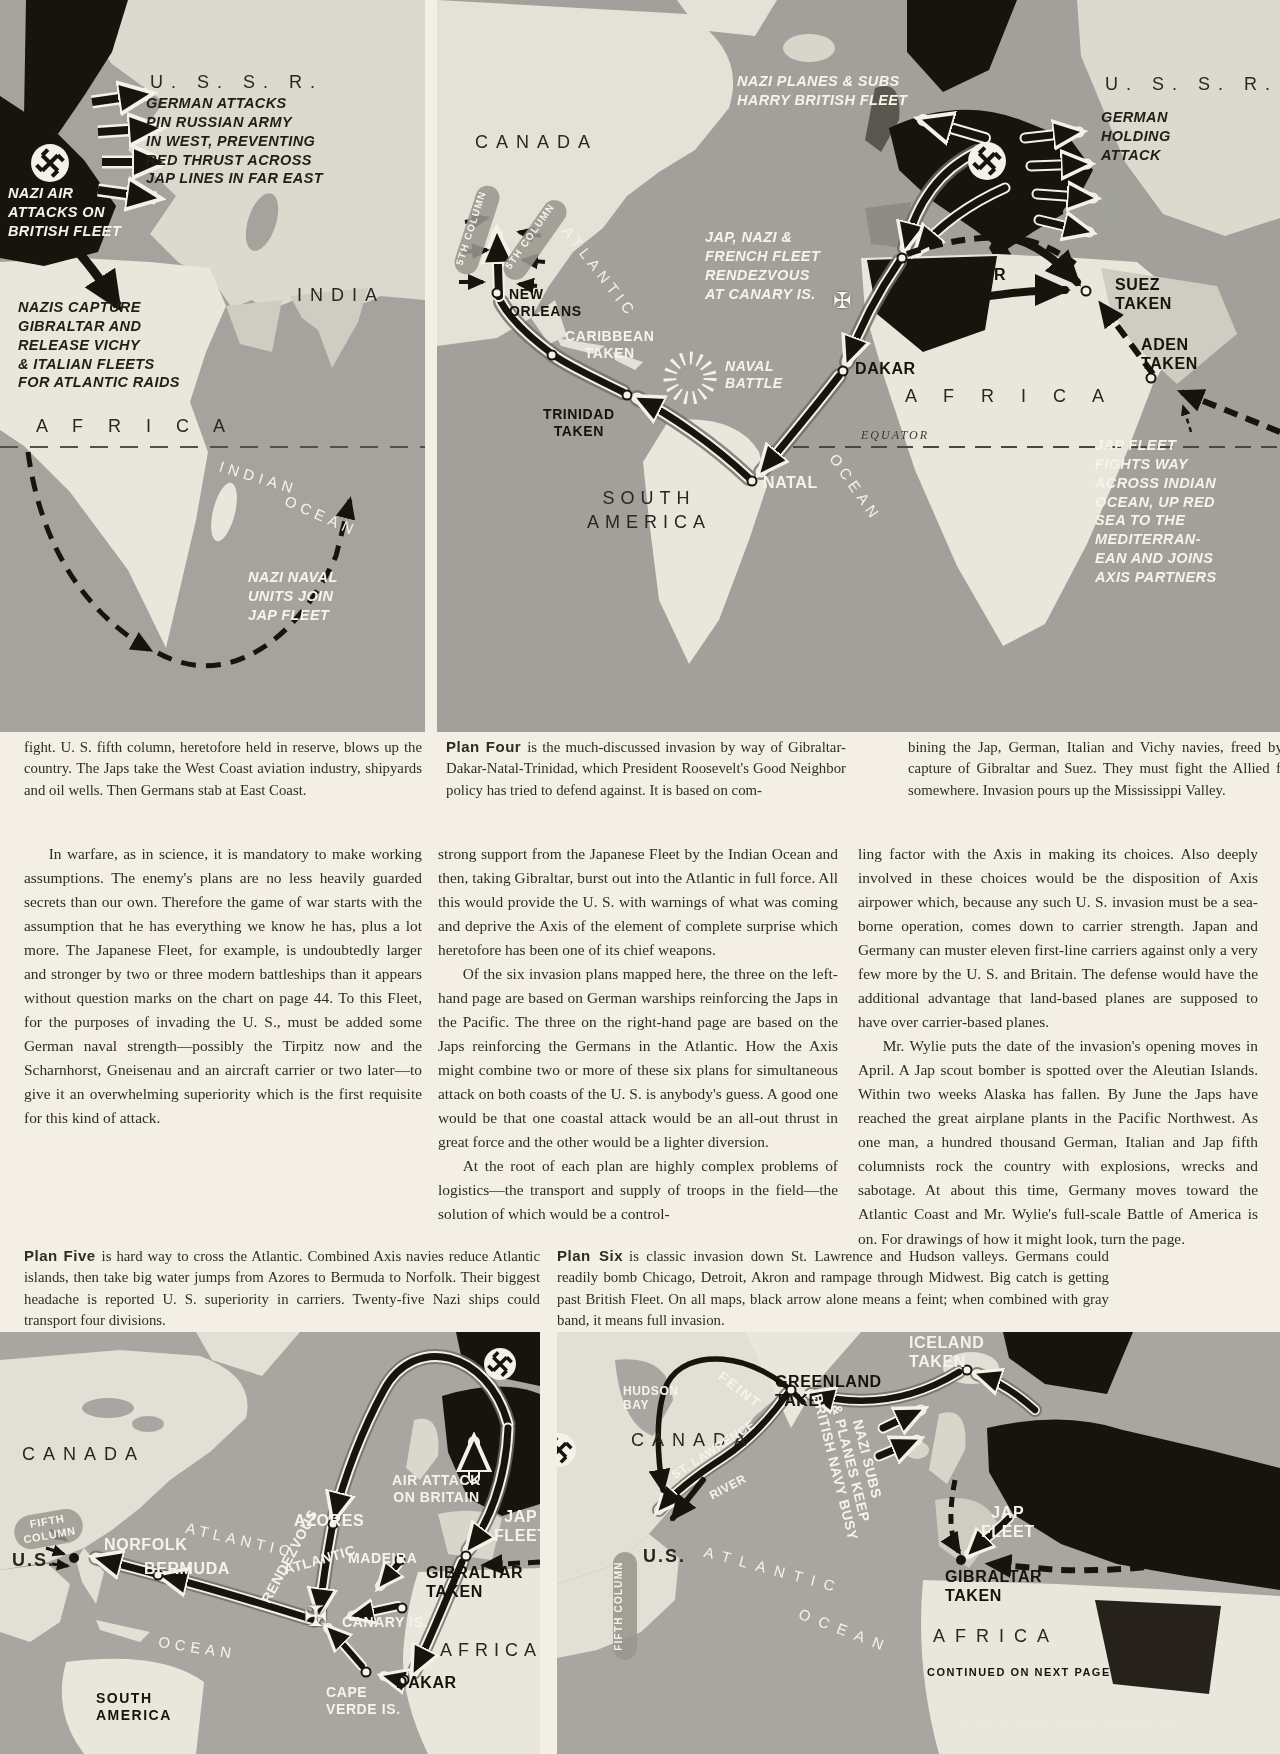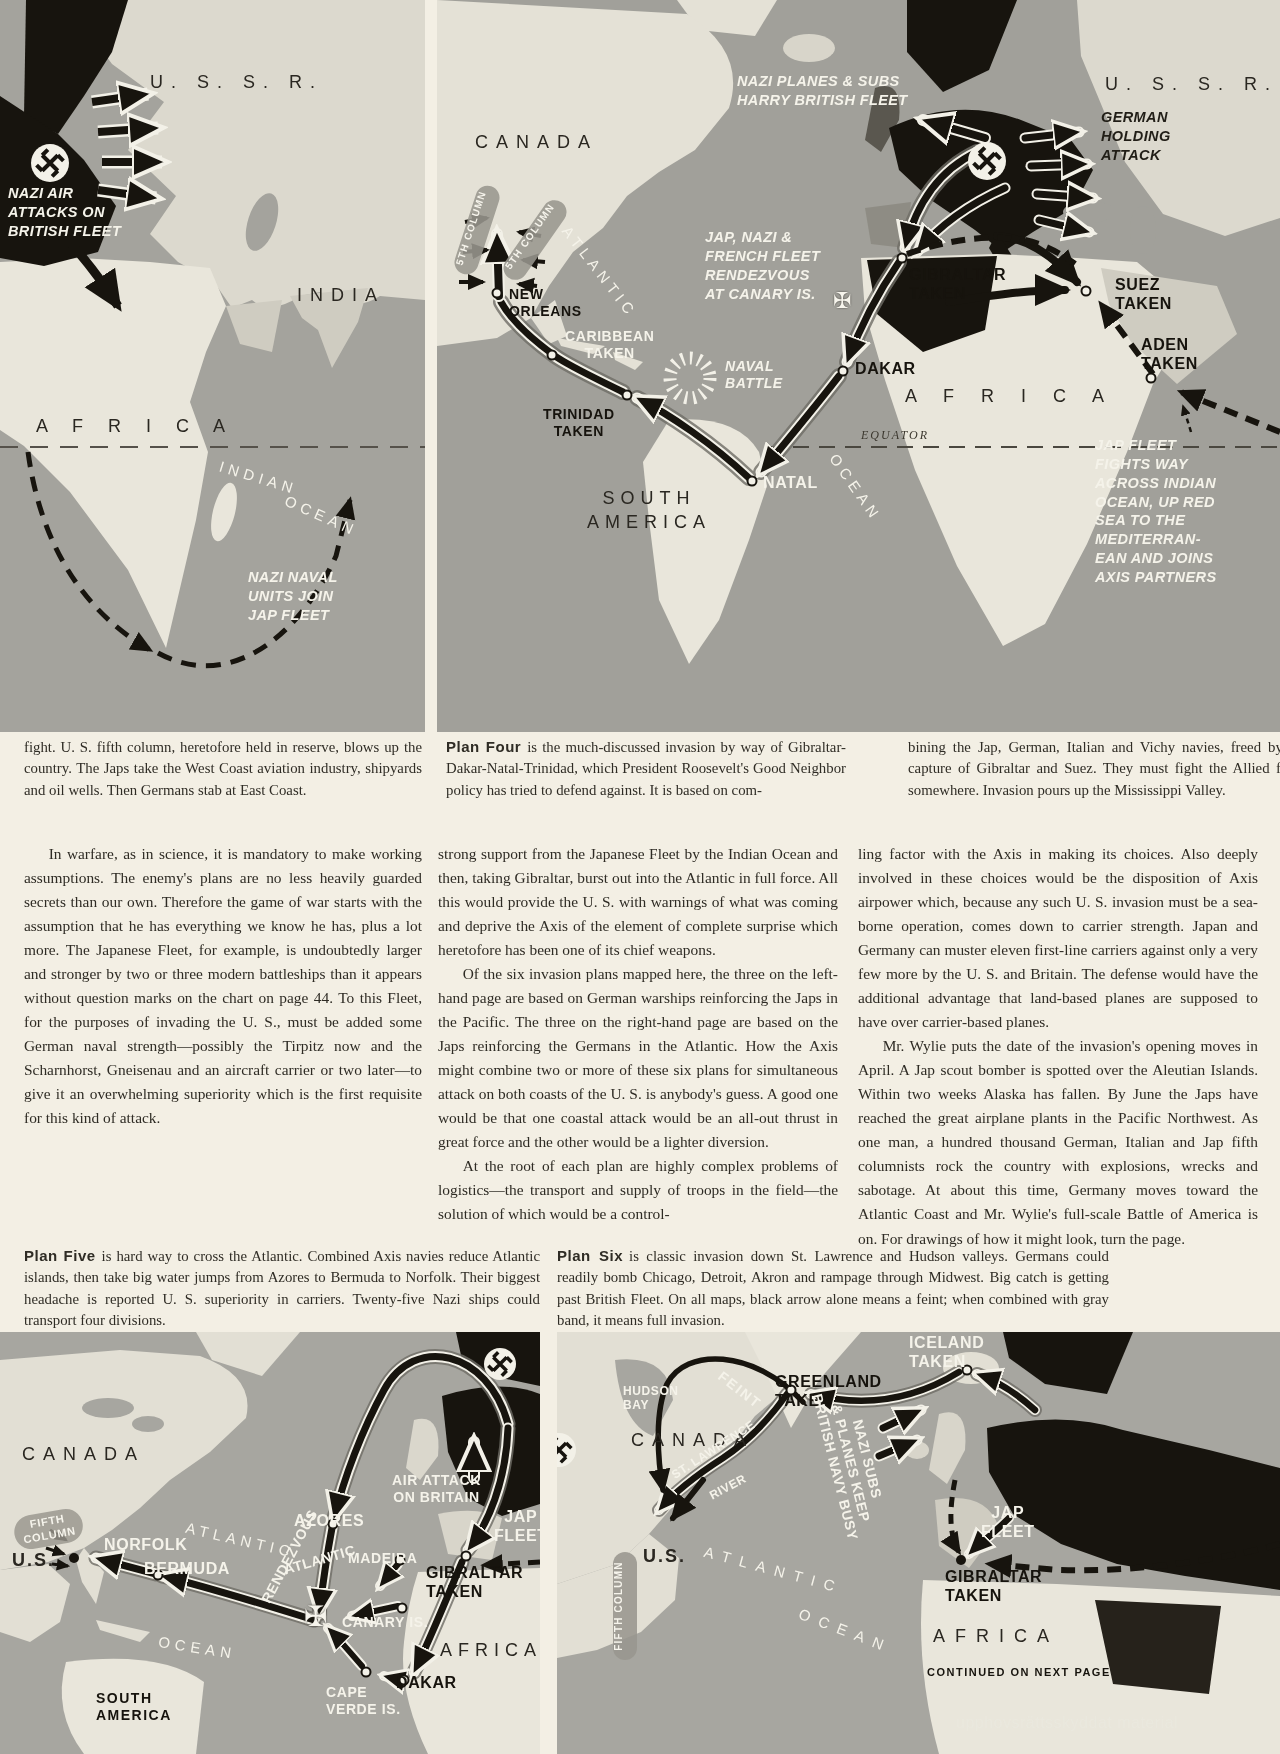--- a/index.html
+++ b/index.html
@@ -70,23 +70,33 @@
     <path d="M158,653 C230,692 300,636 336,556 L350,500" stroke="#17140e" stroke-width="5" stroke-dasharray="15 10" fill="none" marker-end="url(#a-nw-p)"></path>
 
     <g transform="translate(50,163)">
       <circle r="19" fill="#f3f1e8"></circle>
       <g transform="rotate(45)" stroke="#17140e" stroke-width="4" fill="none">
         <path d="M0,-11 V11 M-11,0 H11 M0,-11 H8 M11,0 V8 M0,11 H-8 M-11,0 V-8"></path>
       </g>
     </g>
   </svg>
   <div class="lbl region" style="left:150px;top:70px;">U.  S.  S.  R.</div>
+  <div class="lbl hand dark" style="left:146px;top:94px;">GERMAN ATTACKS
+PIN RUSSIAN ARMY
+IN WEST, PREVENTING
+RED THRUST ACROSS
+JAP LINES IN FAR EAST</div>
   <div class="lbl hand white" style="left:8px;top:184px;">NAZI AIR
 ATTACKS ON
 BRITISH FLEET</div>
+  <div class="lbl hand dark" style="left:18px;top:298px;">NAZIS CAPTURE
+GIBRALTAR AND
+RELEASE VICHY
+&amp; ITALIAN FLEETS
+FOR ATLANTIC RAIDS</div>
   <div class="lbl region" style="left:297px;top:283px;">INDIA</div>
   <div class="lbl region" style="left:36px;top:414px;letter-spacing:10px;">A F R I C A</div>
   <div class="lbl region small white" style="left:218px;top:468px;transform:rotate(17deg);">INDIAN</div>
   <div class="lbl region small white" style="left:282px;top:506px;transform:rotate(24deg);">OCEAN</div>
   <div class="lbl hand white" style="left:248px;top:568px;">NAZI NAVAL
 UNITS JOIN
 JAP FLEET</div>
 </div>
 
 <div class="panel" style="left:437px;top:0;width:843px;height:732px;background:#a1a09a;">

